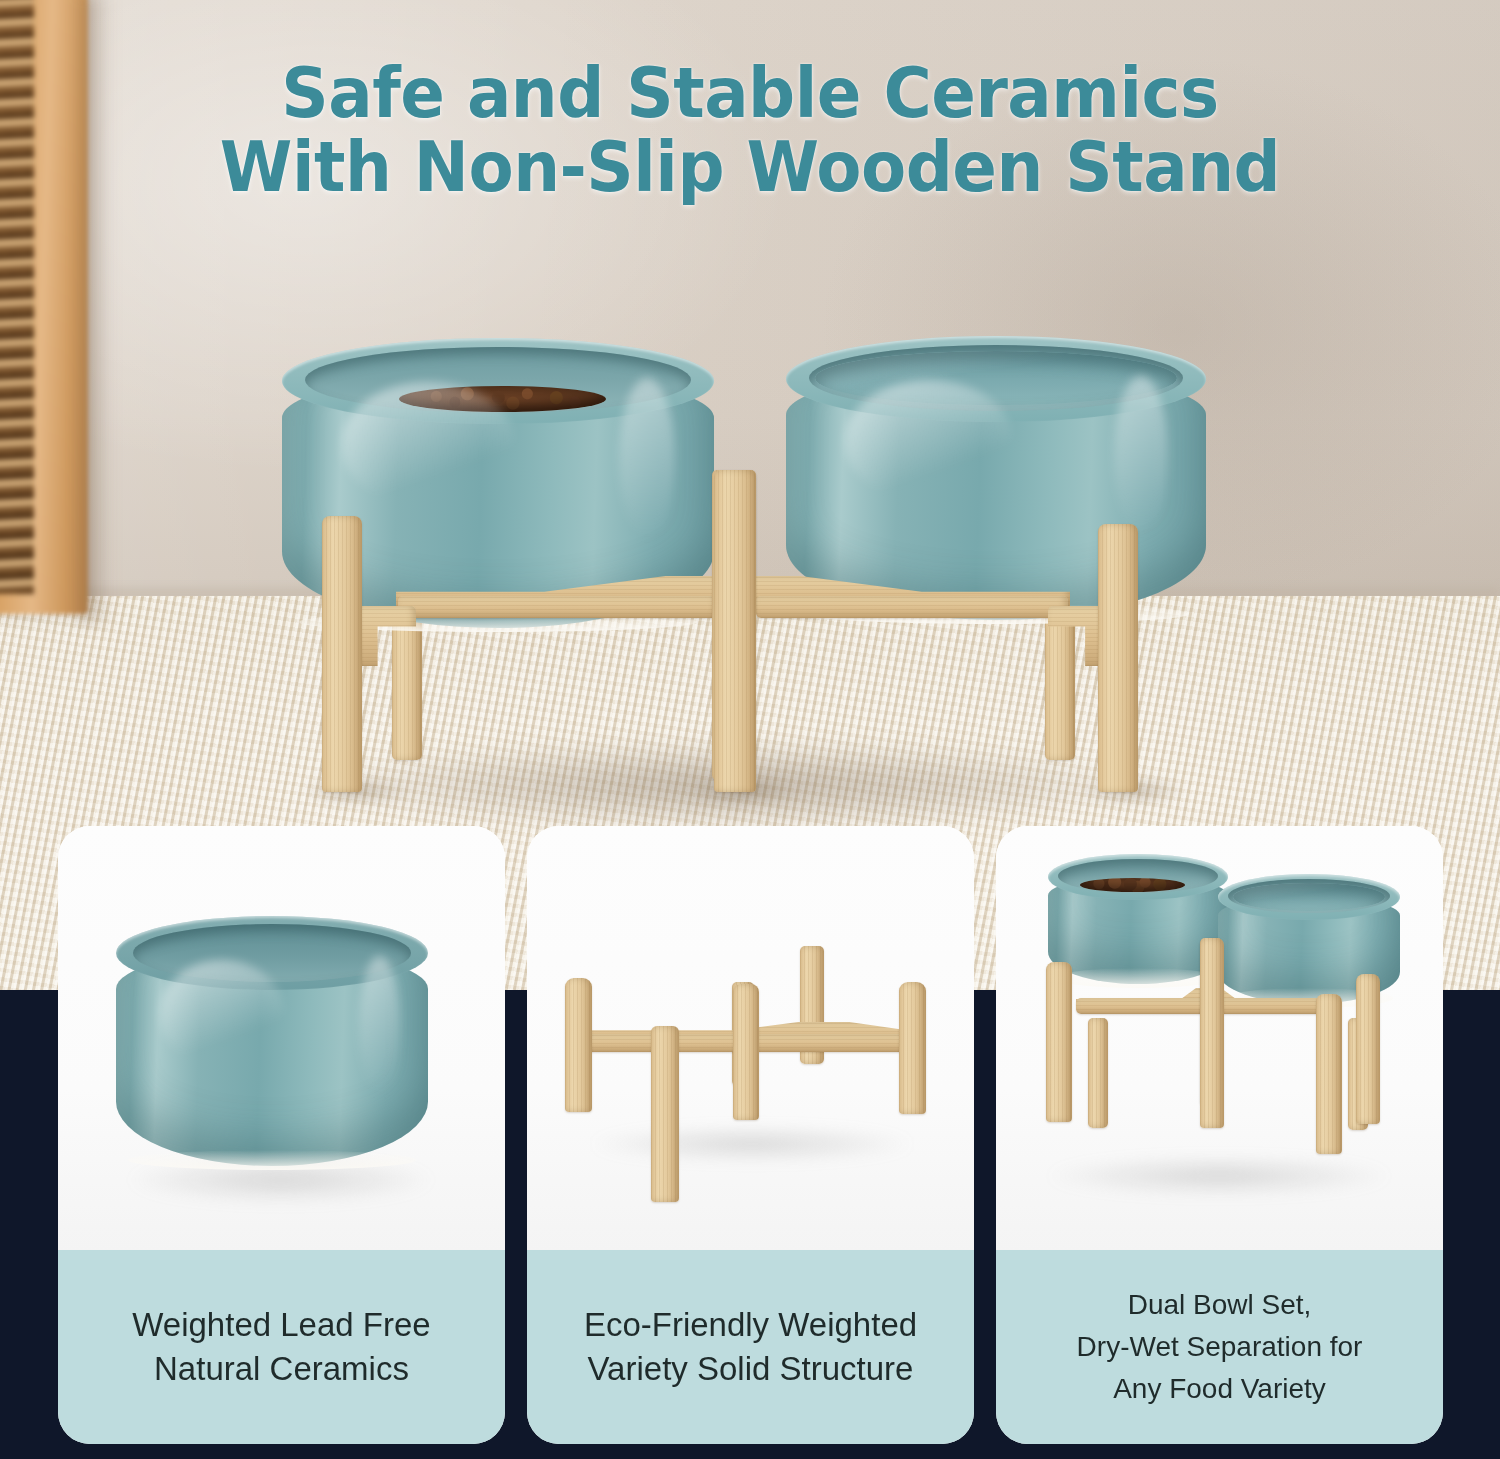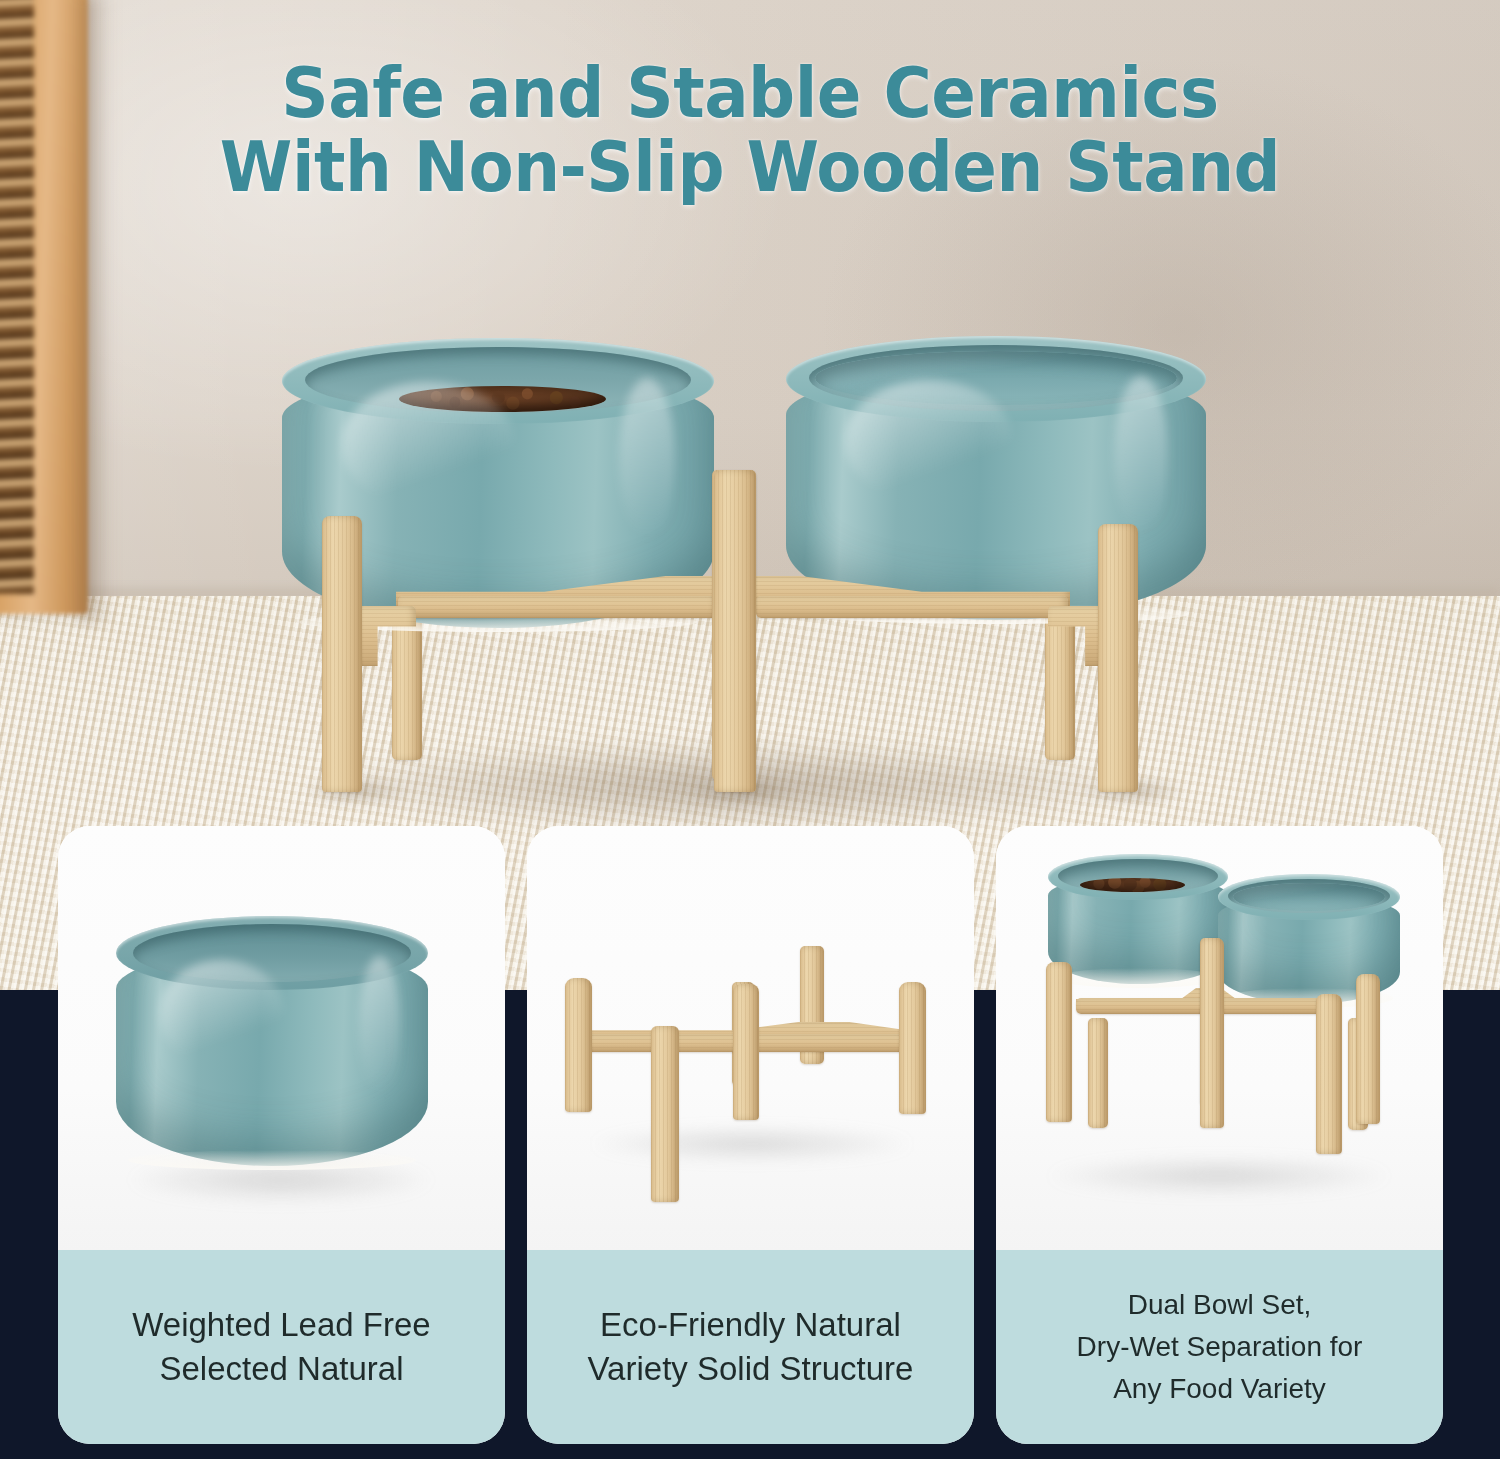--- a/index.html
+++ b/index.html
@@ -278,21 +278,21 @@
           <div class="body"></div>
           <div class="rim" style="height:74px;background:linear-gradient(180deg,#83aeb1,#6e9ea3);"></div>
           <div class="inner" style="top:8px;height:58px;background:linear-gradient(180deg,#5f8f95 0%,#6f9ca1 55%,#82acb0 100%);"></div>
           <div class="gloss"></div>
           <div class="gloss2"></div>
         </div>
       </div>
       <div class="caption">
         <div>
           <div>Weighted Lead Free</div>
-          <div>Selected Natural</div>
+          <div>Natural Ceramics</div>
         </div>
       </div>
     </div>
 
     <div class="card c2">
       <div class="photo">
         <div class="mini-shadow" style="left:60px;top:300px;width:330px;height:36px;"></div>
 
         <div class="wood" style="left:273px;top:120px;width:24px;height:118px;"></div>
         <div class="wood" style="left:205px;top:156px;width:22px;height:104px;"></div>
@@ -302,21 +302,21 @@
         <div class="wood h" style="left:60px;top:208px;width:320px;height:18px;"></div>
 
         <div class="wood" style="left:38px;top:152px;width:27px;height:134px;border-radius:9px 9px 4px 4px;"></div>
         <div class="wood" style="left:372px;top:156px;width:27px;height:132px;border-radius:9px 9px 4px 4px;"></div>
 
         <div class="wood" style="left:206px;top:158px;width:26px;height:136px;border-radius:8px 8px 4px 4px;"></div>
         <div class="wood" style="left:124px;top:200px;width:28px;height:176px;border-radius:6px 6px 4px 4px;"></div>
       </div>
       <div class="caption">
         <div>
-          <div>Eco-Friendly Natural</div>
+          <div>Eco-Friendly Weighted</div>
           <div>Variety Solid Structure</div>
         </div>
       </div>
     </div>
 
     <div class="card c3">
       <div class="photo">
         <div class="mini-shadow" style="left:48px;top:330px;width:350px;height:40px;"></div>
 
         <div class="wood" style="left:92px;top:192px;width:20px;height:110px;"></div>

